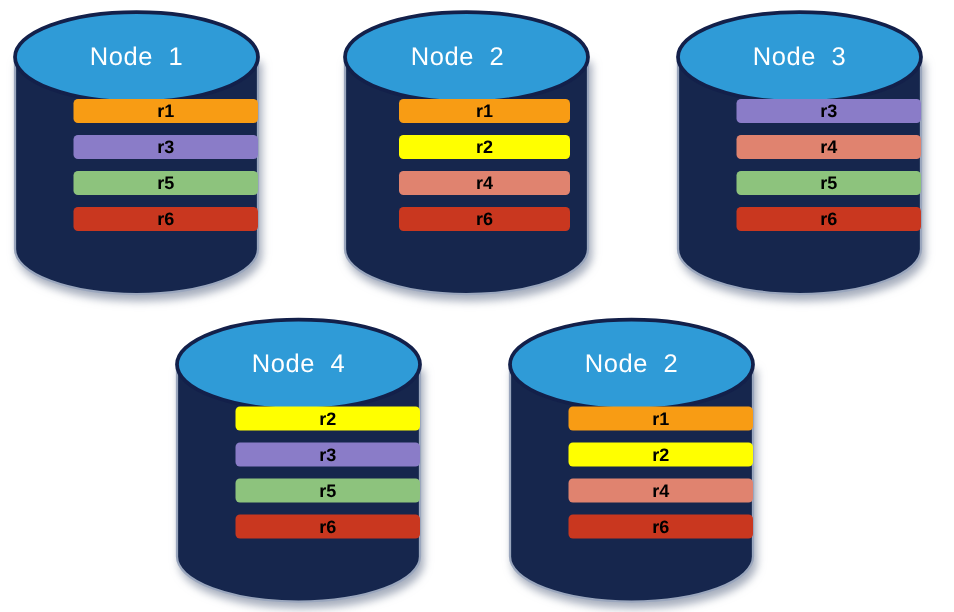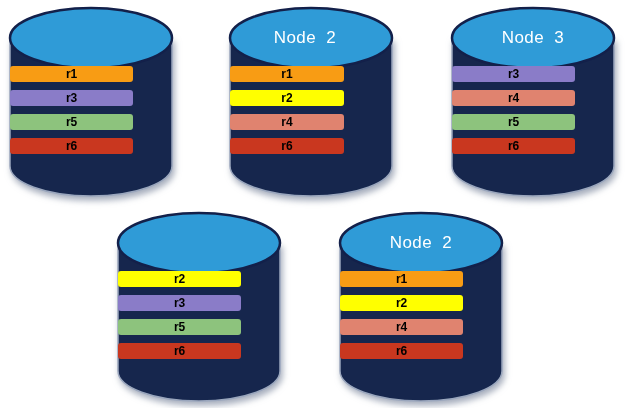--- a/index.html
+++ b/index.html
@@ -41,21 +41,21 @@
     letter-spacing: 0.4px;
     white-space: pre;
     pointer-events: none;
   }
   .shards {
     position: absolute;
     left: 0;
     width: 100%;
     display: flex;
     flex-direction: column;
-    align-items: flex-start;
+    align-items: flex-end;
   }
   .shard {
     width: 76%;
     height: 16px;
     border-radius: 3px;
     color: #000000;
     font-size: 12px;
     font-weight: bold;
     display: flex;
     align-items: center;
@@ -74,20 +74,21 @@
     <div class="node" style="left: 10px; top: 8px; width: 162px; height: 188px;">
       <svg class="node-svg" width="162" height="188" viewBox="0 0 162 188">
         <defs>
           <filter id="sh0" x="-30%" y="-20%" width="170%" height="160%">
             <feDropShadow dx="2" dy="4" stdDeviation="3" flood-color="#8892a6" flood-opacity="0.75"></feDropShadow>
           </filter>
         </defs>
         <path d="M 0,30 L 0,158 A 81,30 0 0 0 162,158 L 162,30 Z" fill="#16274d" stroke="#9aa6bd" stroke-width="1.5" filter="url(#sh0)"></path>
         <ellipse cx="81" cy="30" rx="81" ry="30" fill="#2f9bd7" stroke="#13204a" stroke-width="2.5"></ellipse>
       </svg>
+      <div class="node-title" style="top: 20px; color: rgb(255, 255, 255);">Node  1</div>
       <div class="shards" style="top: 58px;">
         <div class="shard" style="background: rgb(248, 156, 20); color: rgb(0, 0, 0);">r1</div>
         <div class="shard" style="background: rgb(138, 124, 200); color: rgb(0, 0, 0);">r3</div>
         <div class="shard" style="background: rgb(141, 195, 125); color: rgb(0, 0, 0);">r5</div>
         <div class="shard" style="background: rgb(201, 55, 31); color: rgb(0, 0, 0);">r6</div>
       </div>
     </div>
     <div class="node" style="left: 230px; top: 8px; width: 150px; height: 188px;">
       <svg class="node-svg" width="162" height="188" viewBox="0 0 162 188">
         <defs>
@@ -127,20 +128,21 @@
     <div class="node" style="left: 118px; top: 213px; width: 162px; height: 188px;">
       <svg class="node-svg" width="162" height="188" viewBox="0 0 162 188">
         <defs>
           <filter id="sh3" x="-30%" y="-20%" width="170%" height="160%">
             <feDropShadow dx="2" dy="4" stdDeviation="3" flood-color="#8892a6" flood-opacity="0.75"></feDropShadow>
           </filter>
         </defs>
         <path d="M 0,30 L 0,158 A 81,30 0 0 0 162,158 L 162,30 Z" fill="#16274d" stroke="#9aa6bd" stroke-width="1.5" filter="url(#sh3)"></path>
         <ellipse cx="81" cy="30" rx="81" ry="30" fill="#2f9bd7" stroke="#13204a" stroke-width="2.5"></ellipse>
       </svg>
+      <div class="node-title" style="top: 20px; color: rgb(255, 255, 255);">Node  4</div>
       <div class="shards" style="top: 58px;">
         <div class="shard" style="background: rgb(255, 255, 0); color: rgb(0, 0, 0);">r2</div>
         <div class="shard" style="background: rgb(138, 124, 200); color: rgb(0, 0, 0);">r3</div>
         <div class="shard" style="background: rgb(141, 195, 125); color: rgb(0, 0, 0);">r5</div>
         <div class="shard" style="background: rgb(201, 55, 31); color: rgb(0, 0, 0);">r6</div>
       </div>
     </div>
     <div class="node" style="left: 340px; top: 213px; width: 162px; height: 188px;">
       <svg class="node-svg" width="162" height="188" viewBox="0 0 162 188">
         <defs>

